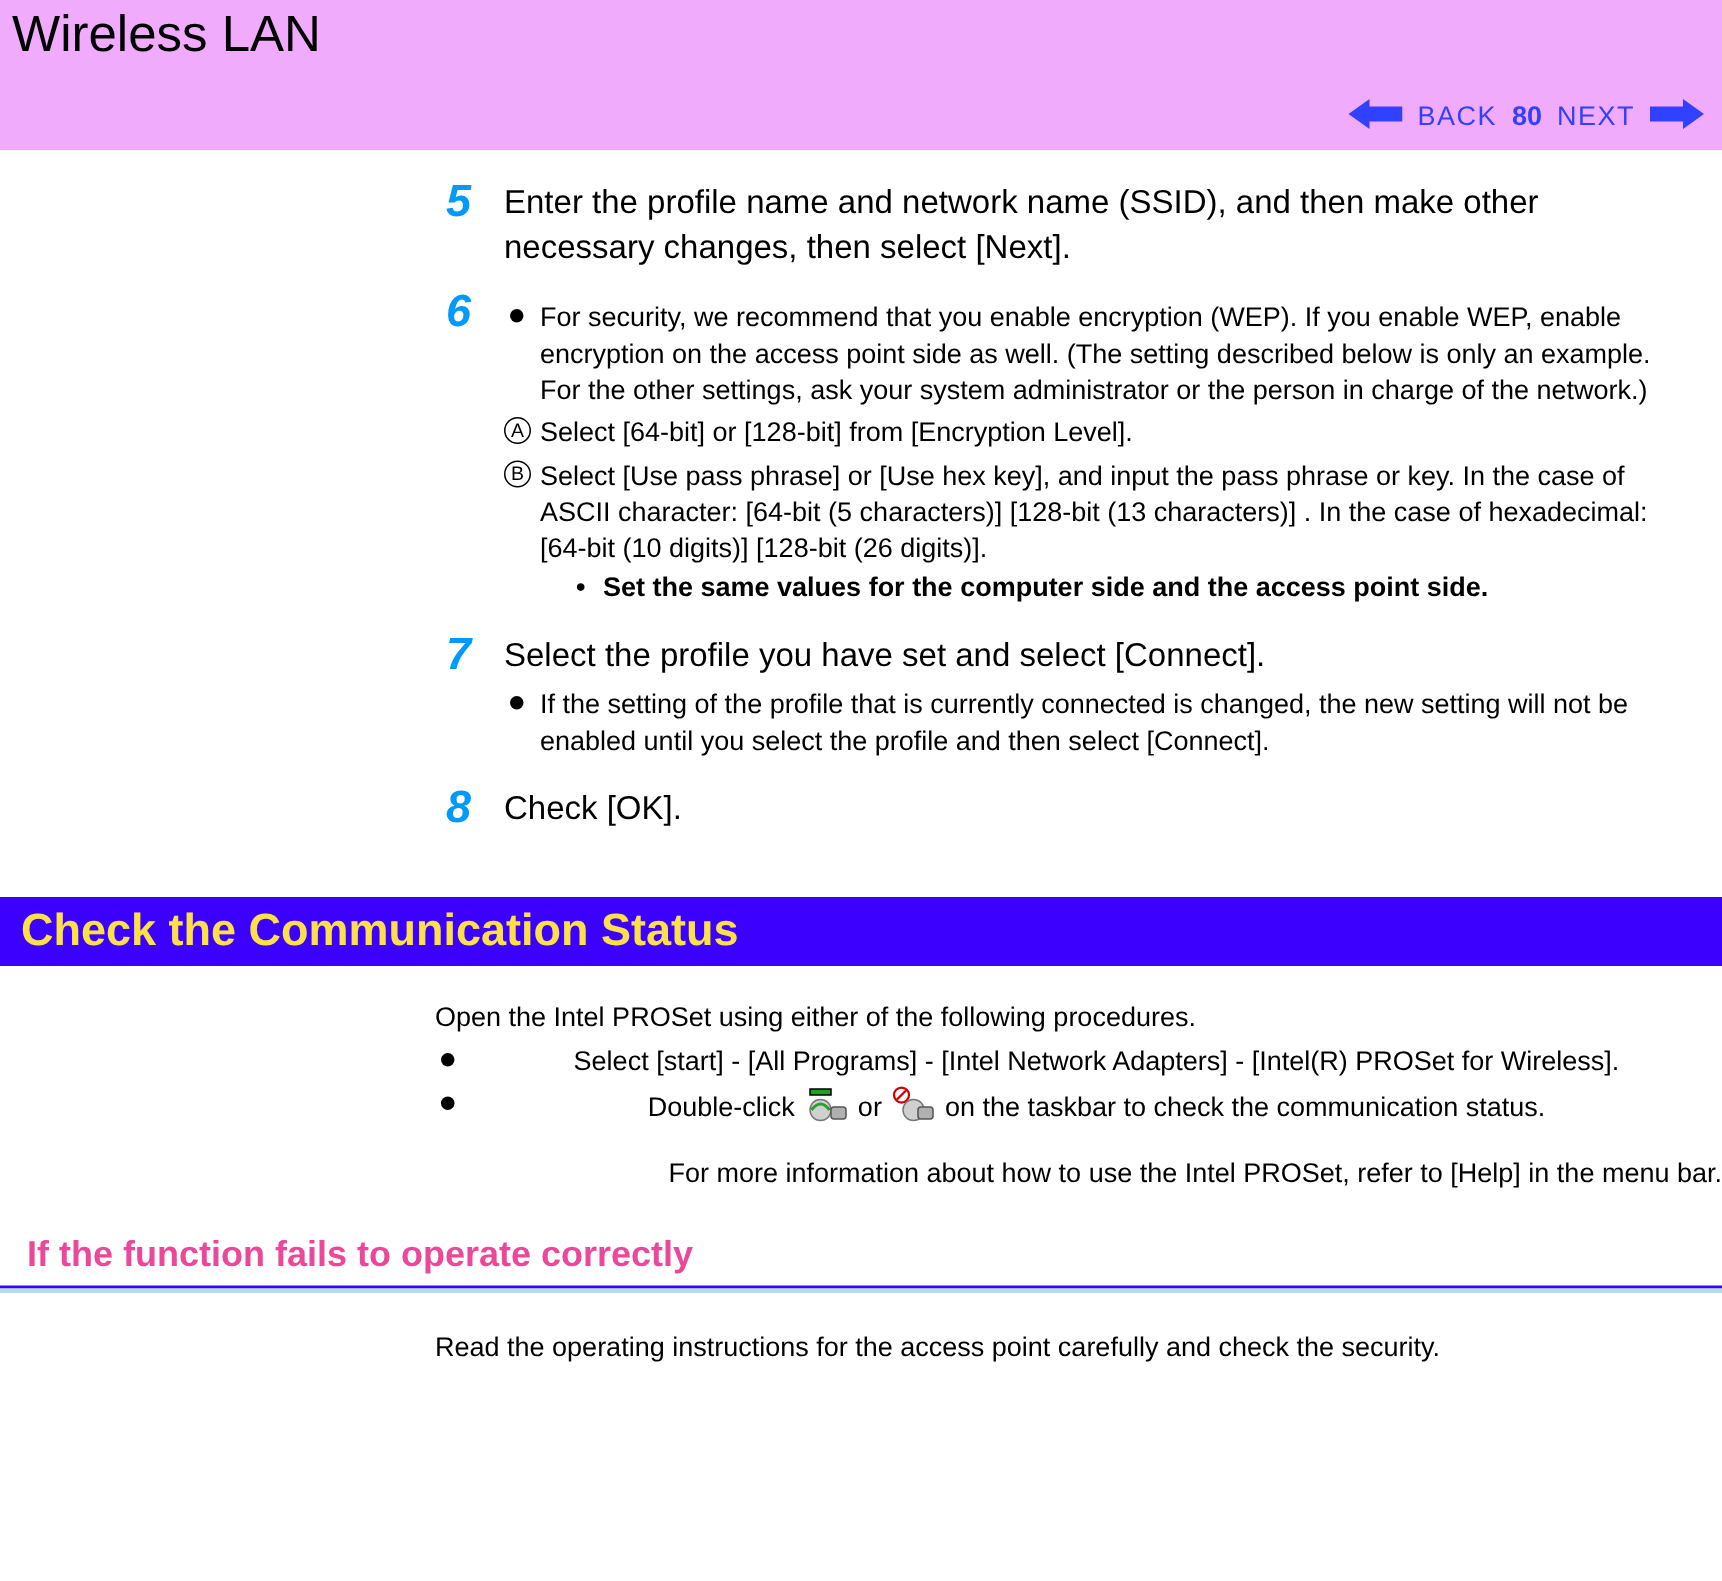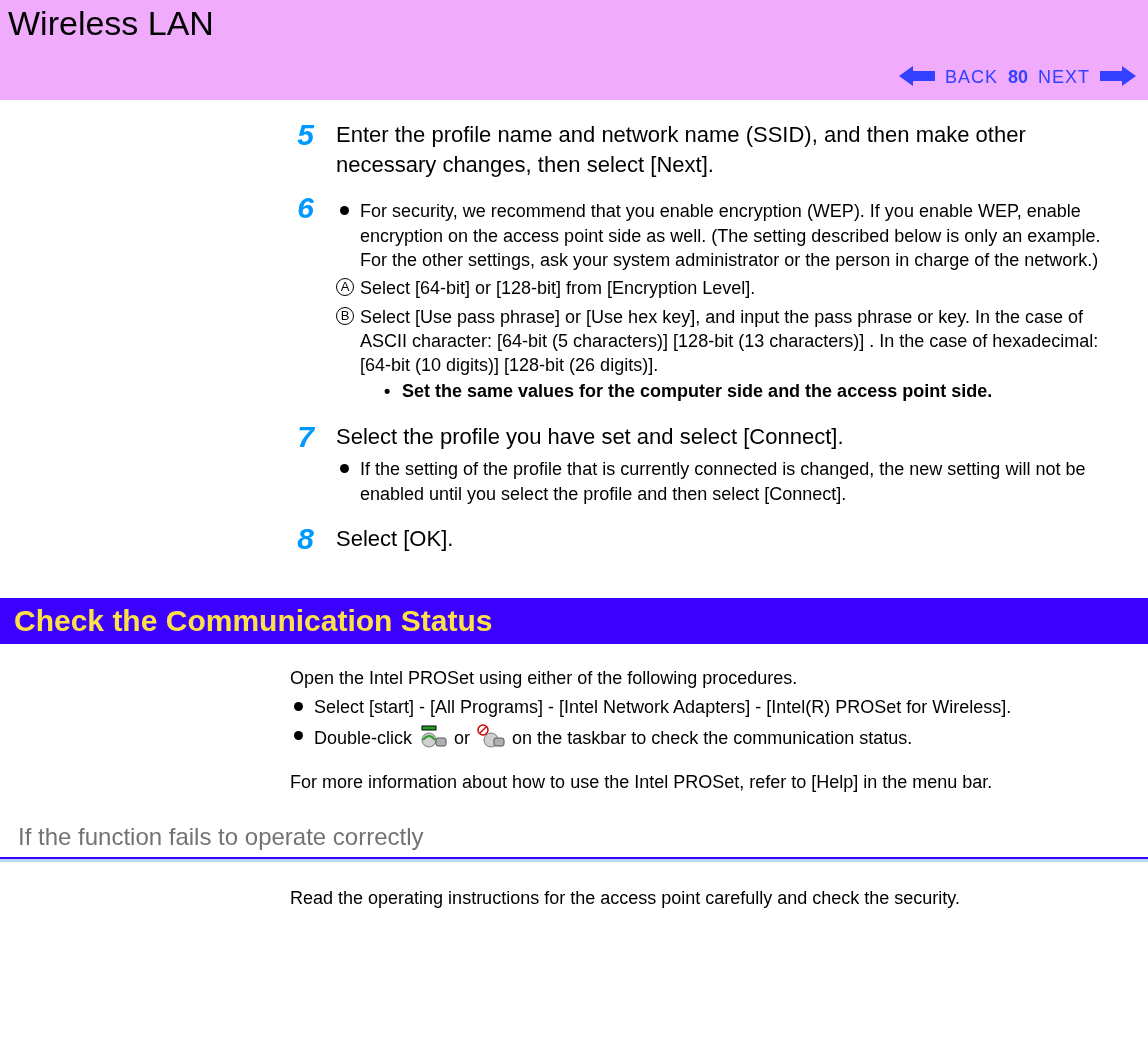--- a/index.html
+++ b/index.html
@@ -131,46 +131,47 @@
       margin: 10px 0 22px 0;
     }
     .body-text {
       font-size: 18px;
       line-height: 1.4;
       padding-left: 290px;
     }
     .body-text .bullet-list {
       margin-top: 4px;
       margin-bottom: 4px;
+      text-align: center;
     }
     .inline-icon {
       display: inline-block;
       vertical-align: middle;
       margin: 0 2px;
     }
     .subsection-title {
       font-size: 24px;
-      font-weight: normal;
-      color: #737373;
+      font-weight: bold;
+      color: #ec4899;
       padding: 28px 0 6px 18px;
     }
     .divider {
       height: 5px;
       width: 100%;
       margin-bottom: 24px;
     }
     .divider .top {
       height: 2px;
       background: #3b00ff;
     }
     .divider .bot {
       height: 3px;
       background: #b3dcf3;
     }
-    .para-gap { margin-top: 16px; }
+    .para-gap { margin-top: 16px; text-align: right; }
   </style>
 </head>
 <body>
 
 <div class="header-band">
   <h1 class="page-title">Wireless LAN</h1>
   <div class="nav-bar">
     <span class="arrow-back">
       <svg width="36" height="24" viewBox="0 0 36 24">
         <polygon points="0,12 14,2 14,7 36,7 36,17 14,17 14,22" fill="#3240ff"></polygon>
@@ -229,21 +230,21 @@
           <li class="dot">If the setting of the profile that is currently connected is changed, the new setting will not be enabled until you select the profile and then select [Connect].</li>
         </ul>
       </div>
     </div>
   </div>
 
   <div class="step">
     <div class="step-row">
       <div class="step-num">8</div>
       <div class="step-main">
-        <div class="step-text">Select [OK].</div>
+        <div class="step-text">Check [OK].</div>
       </div>
     </div>
   </div>
 
 </div>
 
 <div class="section-banner">Check the Communication Status</div>
 
 <div class="body-text">
   <div>Open the Intel PROSet using either of the following procedures.</div>

